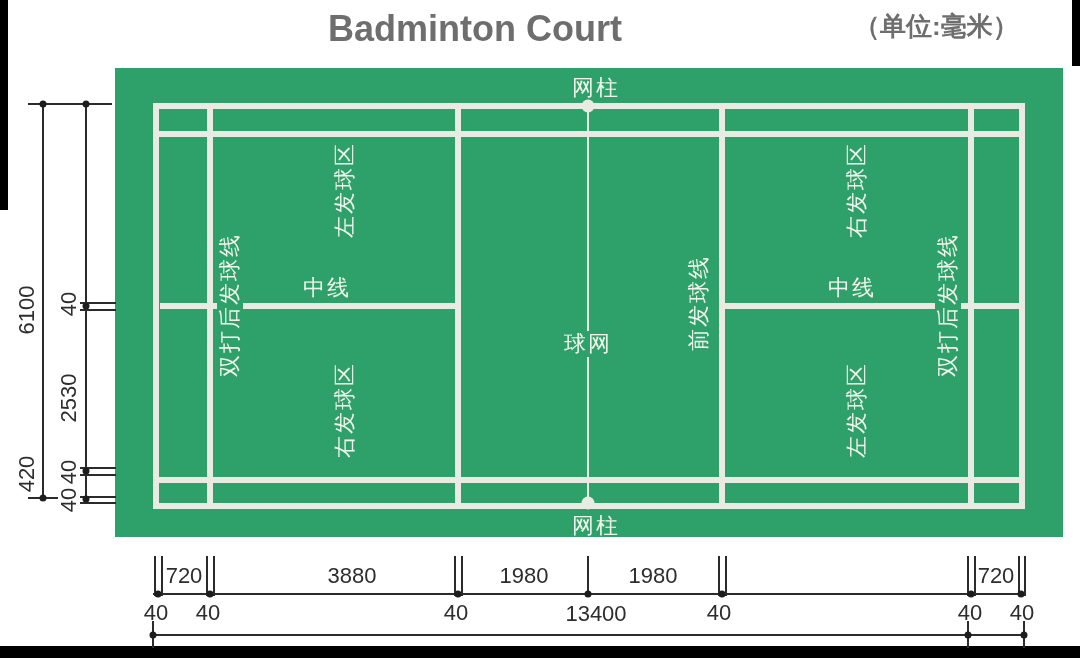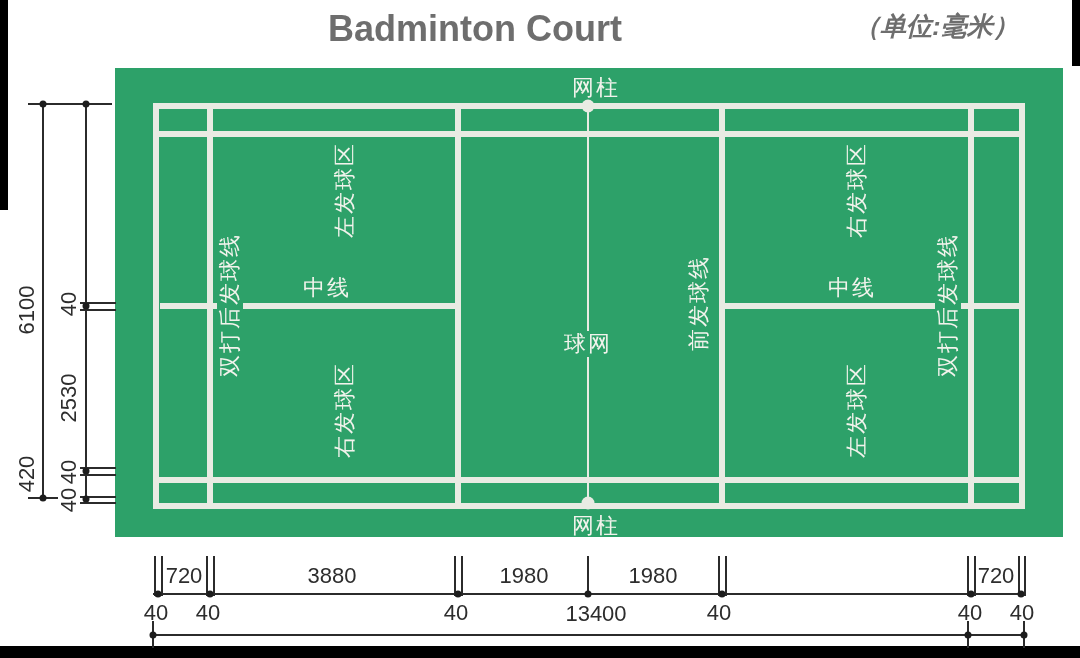--- a/index.html
+++ b/index.html
@@ -27,21 +27,21 @@
 </head>
 <body>
 
 <div class="stage">
 
   <div class="bar" style="left:0;top:0;width:8px;height:210px;"></div>
   <div class="bar" style="left:1072px;top:0;width:8px;height:66px;"></div>
   <div class="bar" style="left:0;top:646px;width:1080px;height:12px;"></div>
 
   <div class="title" style="left:308px;top:8px;font-size:36px;letter-spacing:0;margin-left:20px;">Badminton Court</div>
-  <div class="title" style="left:854px;top:9px;font-size:26px;letter-spacing:0;font-style:italic;">（单位:毫米）</div>
+  <div class="title" style="left:854px;top:9px;font-size:26px;letter-spacing:0;">（单位:毫米）</div>
 
   <div class="mat">
     <div class="outer-rect"></div>
 
     <div class="cl" style="left:38px;top:63px;width:872px;height:6px;"></div>
     <div class="cl" style="left:38px;top:409px;width:872px;height:6px;"></div>
 
     <div class="cl" style="left:92px;top:35px;width:6px;height:406px;"></div>
     <div class="cl" style="left:853px;top:35px;width:6px;height:406px;"></div>
 
@@ -111,21 +111,21 @@
   <div class="dl" style="left:1024px;top:556px;width:2px;height:40px;"></div>
   <div class="dot" style="left:158px;top:594px;"></div>
   <div class="dot" style="left:210px;top:594px;"></div>
   <div class="dot" style="left:458px;top:594px;"></div>
   <div class="dot" style="left:588px;top:594px;"></div>
   <div class="dot" style="left:722px;top:594px;"></div>
   <div class="dot" style="left:971px;top:594px;"></div>
   <div class="dot" style="left:1021px;top:594px;"></div>
 
   <div class="dlabel" style="left:184px;top:576px;">720</div>
-  <div class="dlabel" style="left:332px;top:576px;">3880</div>
+  <div class="dlabel" style="left:352px;top:576px;">3880</div>
   <div class="dlabel" style="left:524px;top:576px;">1980</div>
   <div class="dlabel" style="left:653px;top:576px;">1980</div>
   <div class="dlabel" style="left:996px;top:576px;">720</div>
 
   <div class="dlabel" style="left:156px;top:613px;">40</div>
   <div class="dlabel" style="left:208px;top:613px;">40</div>
   <div class="dlabel" style="left:456px;top:613px;">40</div>
   <div class="dlabel" style="left:596px;top:614px;">13400</div>
   <div class="dlabel" style="left:719px;top:613px;">40</div>
   <div class="dlabel" style="left:970px;top:613px;">40</div>

